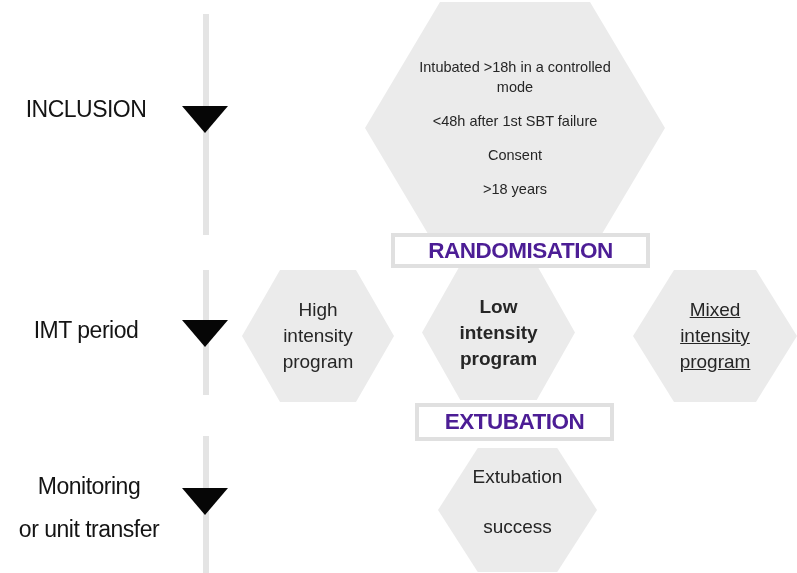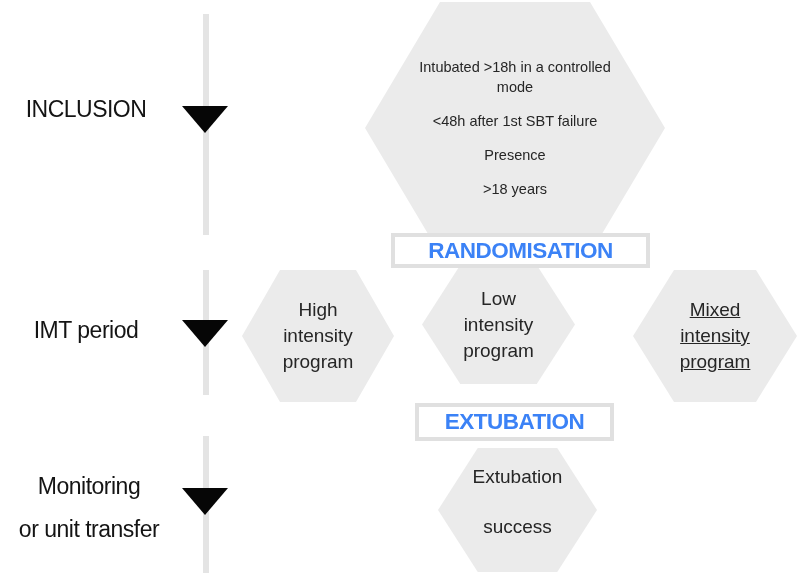--- a/index.html
+++ b/index.html
@@ -29,32 +29,32 @@
   .hex{
     position:absolute;background:#ebebeb;
     clip-path:polygon(25% 0%,75% 0%,100% 50%,75% 100%,25% 100%,0% 50%);
     display:flex;flex-direction:column;align-items:center;justify-content:center;
     text-align:center;color:#262626;
   }
   .hex-big{left:365px;top:2px;width:300px;height:252px;font-size:14.5px;z-index:1;}
   .hex-big .crit{margin:7px 0;line-height:20px;}
   .hex-arm{width:152px;height:132px;font-size:19px;line-height:26px;z-index:1;}
   .hex-high{left:242px;top:270px;}
-  .hex-low{left:422px;top:265px;width:153px;height:119px;}
+  .hex-low{left:422px;top:265px;width:153px;height:135px;font-weight:bold;}
   .hex-mixed{left:633px;top:270px;width:164px;text-decoration:underline;}
   .hex-outcome{
     left:438px;top:448px;width:159px;height:124px;
     font-size:19px;line-height:26px;padding-bottom:16px;box-sizing:border-box;z-index:1;
   }
   .hex-outcome .line2{margin-top:24px;}
   
   .banner{
     position:absolute;background:#ffffff;border:4px solid #e0e0e0;
     box-sizing:border-box;display:flex;align-items:center;justify-content:center;
-    font-weight:bold;color:#3b82f6;z-index:2;font-size:22.5px;letter-spacing:-0.5px;
+    font-weight:bold;color:#4c1d95;z-index:2;font-size:22.5px;letter-spacing:-0.5px;
   }
   .banner-rand{left:391px;top:233px;width:259px;height:35px;}
   .banner-extu{left:415px;top:403px;width:199px;height:38px;}
 </style>
 </head>
 <body>
 
 <div id="stage">
 
   <div class="tl-line tl-seg1"></div>
@@ -71,21 +71,21 @@
     <div>Monitoring</div>
     <div>or unit transfer</div>
   </div>
 
   <div class="hex hex-big">
     <div class="crit">
       <div>Intubated &gt;18h in a controlled</div>
       <div>mode</div>
     </div>
     <div class="crit">&lt;48h after 1st SBT failure</div>
-    <div class="crit">Presence</div>
+    <div class="crit">Consent</div>
     <div class="crit">&gt;18 years</div>
   </div>
 
   <div class="banner banner-rand">RANDOMISATION</div>
 
   <div class="hex hex-arm hex-high">
     <div>High</div>
     <div>intensity</div>
     <div>program</div>
   </div>

